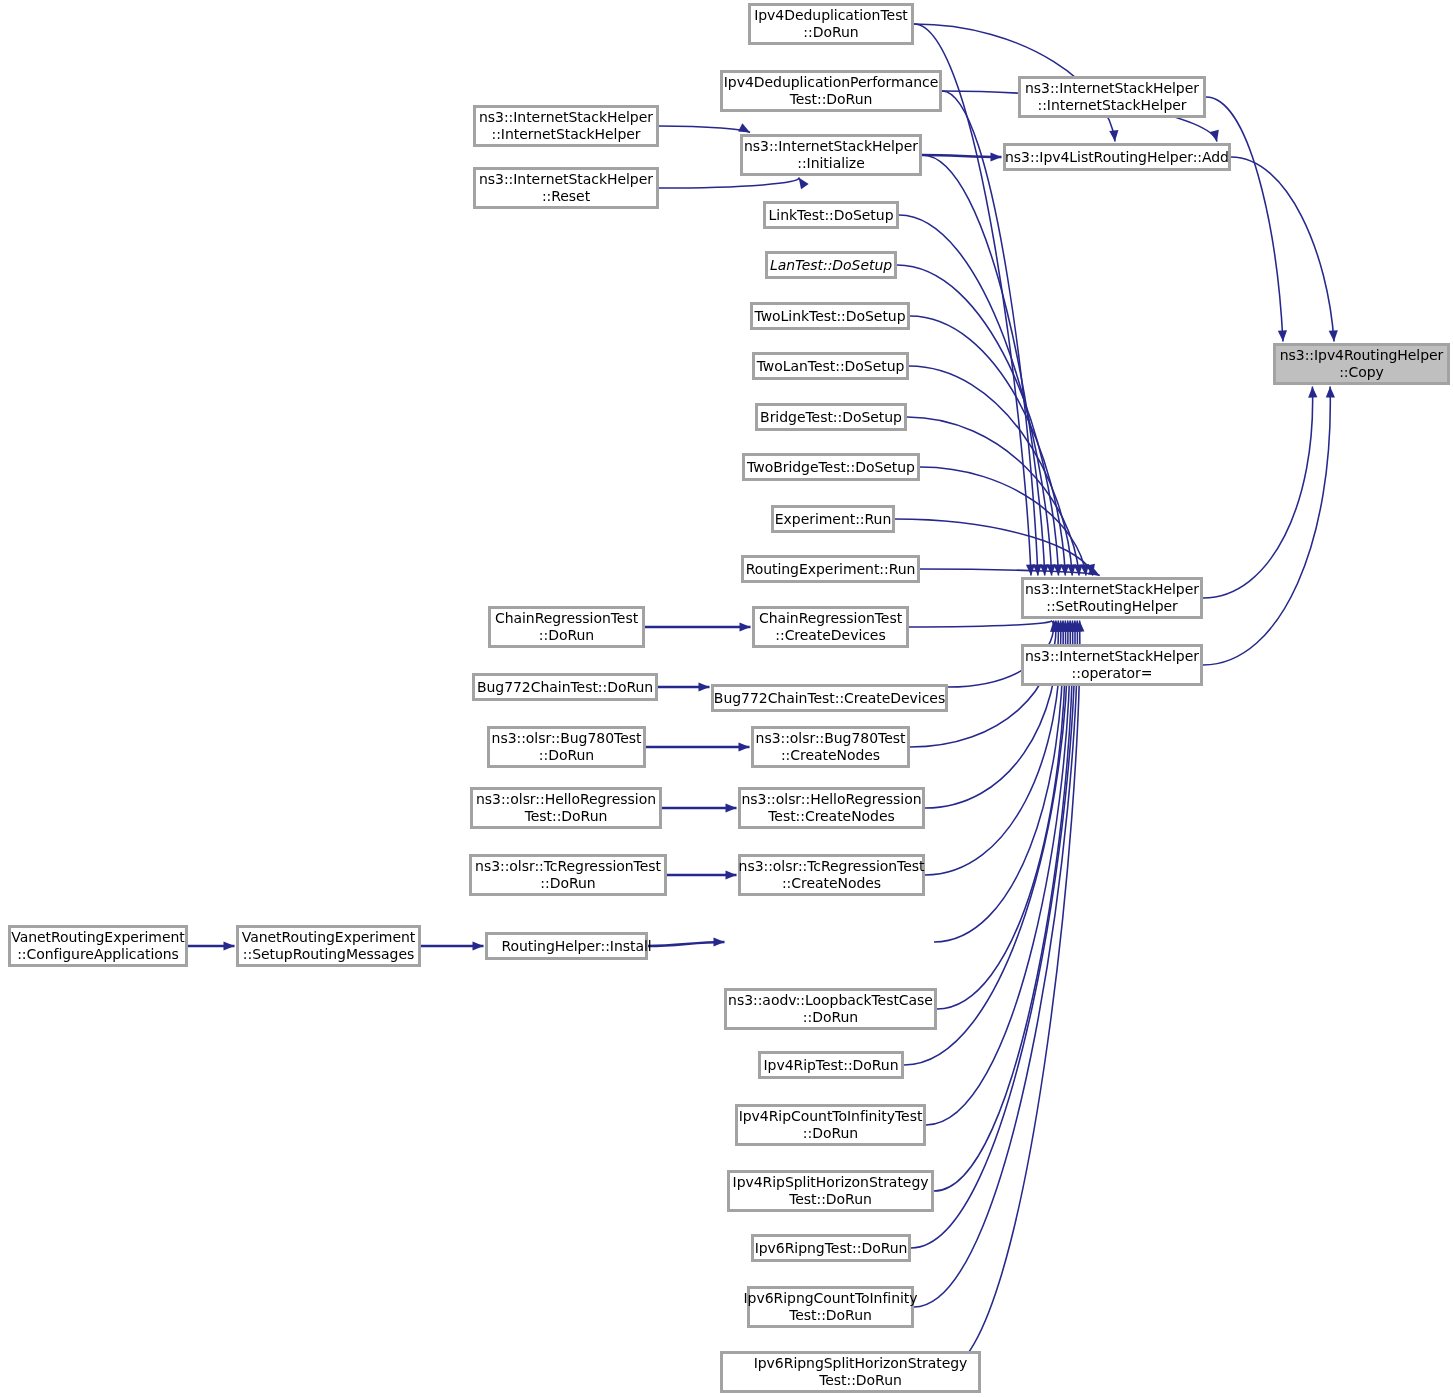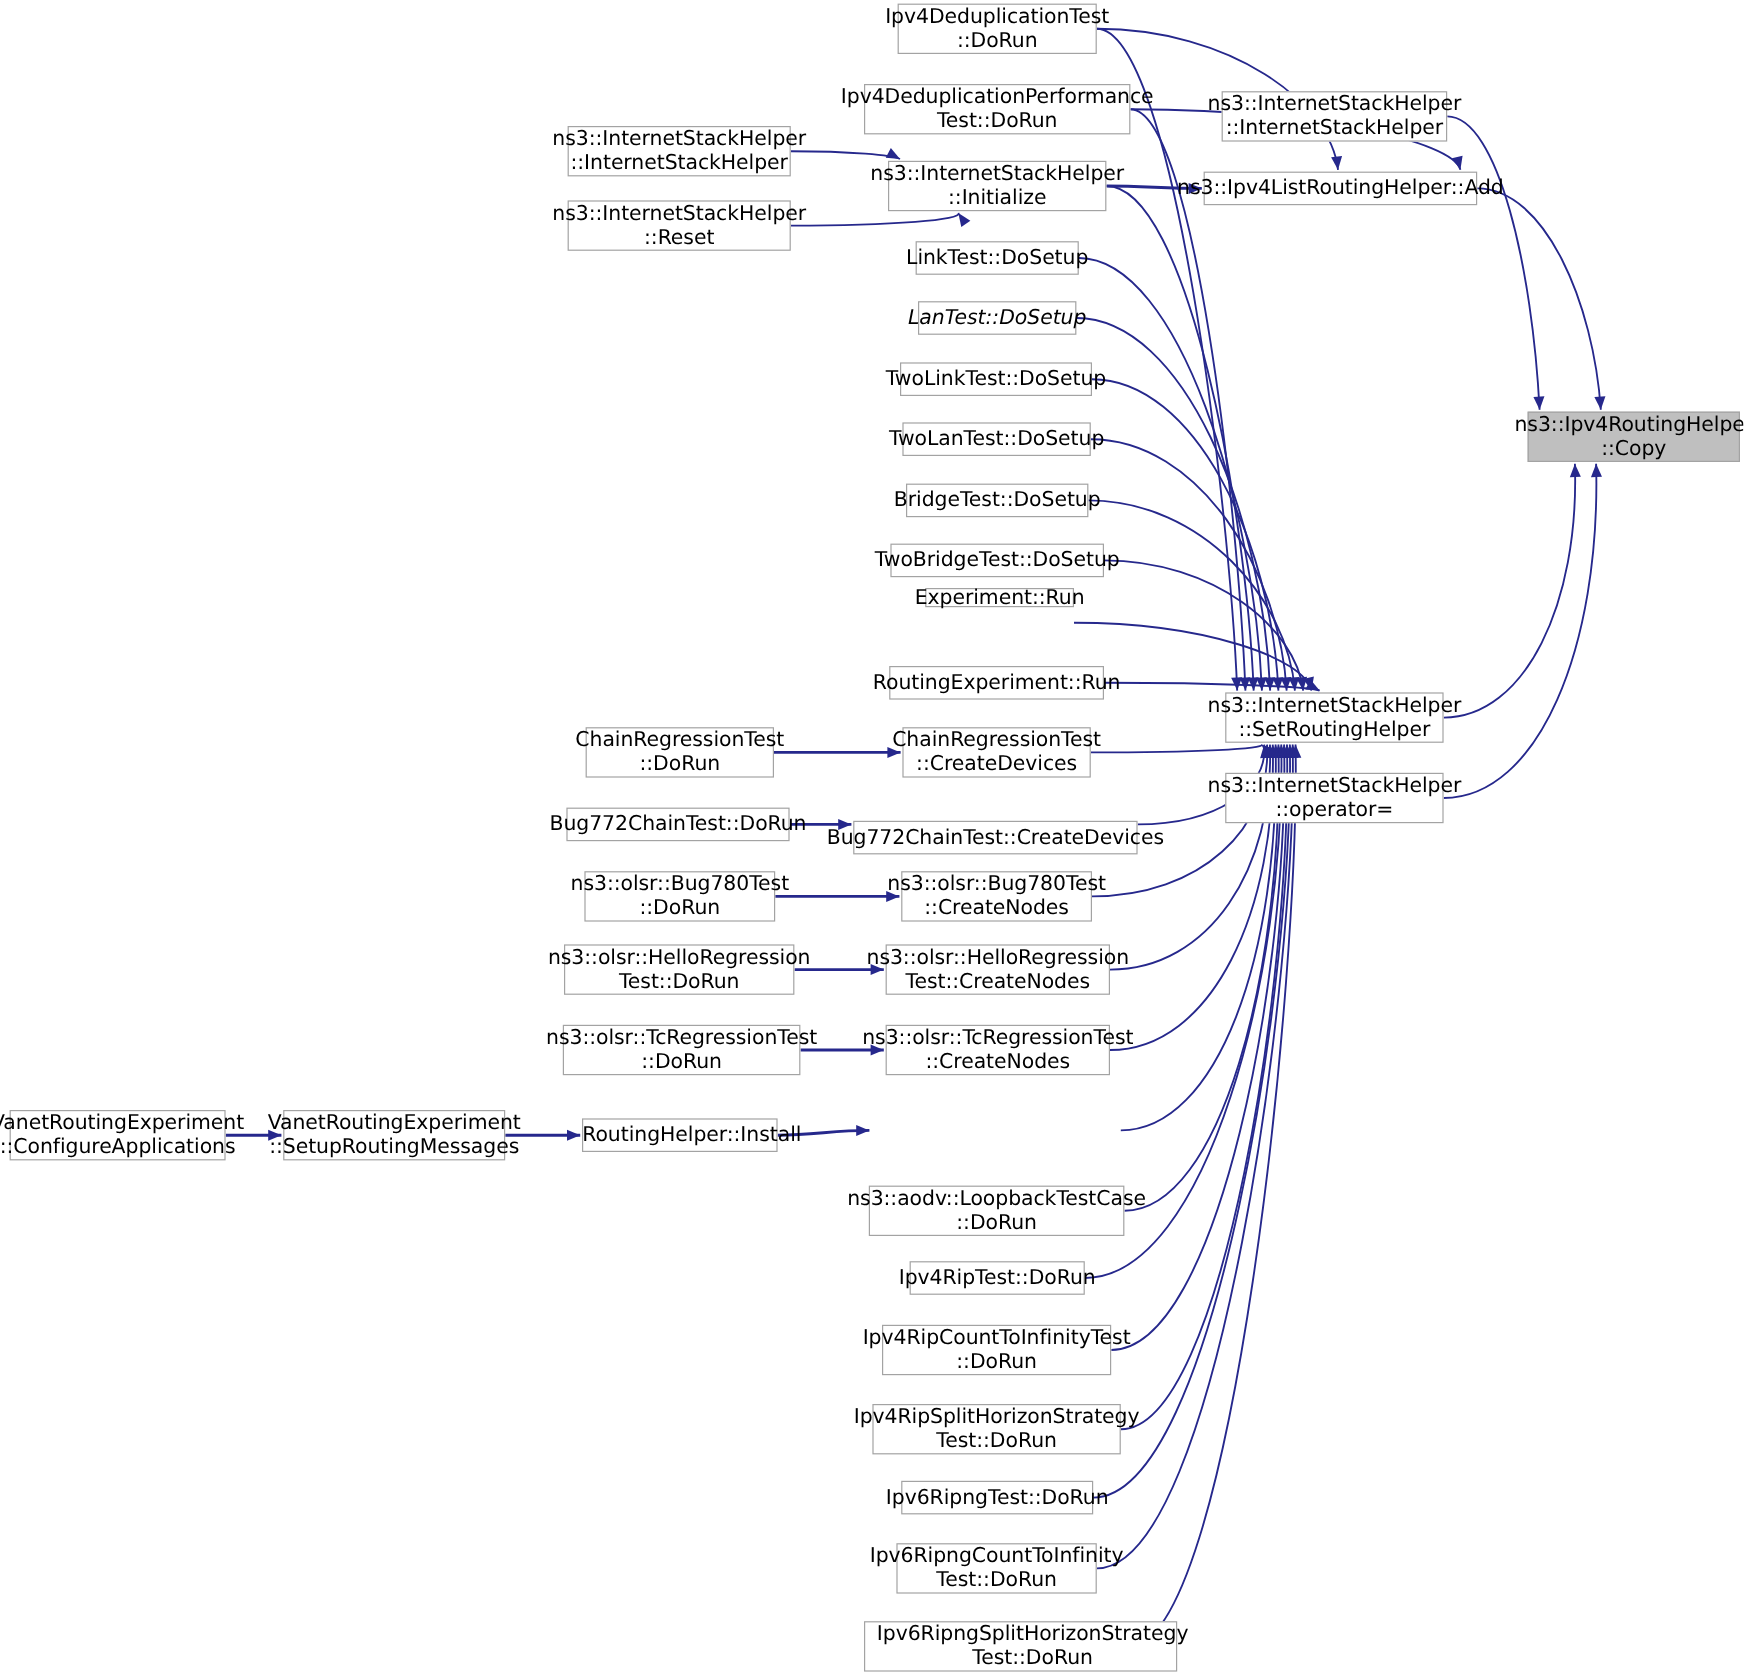--- a/index.html
+++ b/index.html
@@ -19,28 +19,28 @@
     position: absolute;
     top: 0;
     left: 0;
     width: 1453px;
     height: 1397px;
     pointer-events: none;
   }
   .node {
     position: absolute;
     box-sizing: border-box;
-    border: 1px solid #a3a3a3;
+    border: 3px solid #a3a3a3;
     background: #ffffff;
     color: #000000;
     display: flex;
     align-items: center;
     justify-content: center;
     text-align: center;
-    font-size: 17px;
+    font-size: 14px;
     line-height: 1.18;
     letter-spacing: -0.05px;
     white-space: pre-line;
     padding: 0 3px;
   }
   .node.highlight {
     background: #bfbfbf;
   }
   .edge-path {
     fill: none;
@@ -155,21 +155,21 @@
 ::Initialize</div>
     <div class="node" style="left: 1018px; top: 76px; width: 188px; height: 42px;">ns3::InternetStackHelper
 ::InternetStackHelper</div>
     <div class="node" style="left: 1003px; top: 143px; width: 228px; height: 28px;">ns3::Ipv4ListRoutingHelper::Add</div>
     <div class="node" style="left: 763px; top: 201px; width: 136px; height: 28px;">LinkTest::DoSetup</div>
     <div class="node" style="left: 765px; top: 251px; width: 132px; height: 28px; font-style: italic;">LanTest::DoSetup</div>
     <div class="node" style="left: 750px; top: 302px; width: 160px; height: 28px;">TwoLinkTest::DoSetup</div>
     <div class="node" style="left: 752px; top: 352px; width: 157px; height: 28px;">TwoLanTest::DoSetup</div>
     <div class="node" style="left: 755px; top: 403px; width: 152px; height: 28px;">BridgeTest::DoSetup</div>
     <div class="node" style="left: 742px; top: 453px; width: 178px; height: 28px;">TwoBridgeTest::DoSetup</div>
-    <div class="node" style="left: 771px; top: 490px; width: 124px; height: 16px;">Experiment::Run</div>
+    <div class="node" style="left: 771px; top: 505px; width: 124px; height: 28px;">Experiment::Run</div>
     <div class="node" style="left: 741px; top: 555px; width: 179px; height: 28px;">RoutingExperiment::Run</div>
     <div class="node" style="left: 1021px; top: 577px; width: 182px; height: 42px;">ns3::InternetStackHelper
 ::SetRoutingHelper</div>
     <div class="node" style="left: 1021px; top: 644px; width: 182px; height: 42px;">ns3::InternetStackHelper
 ::operator=</div>
     <div class="node highlight" style="left: 1273px; top: 343px; width: 177px; height: 42px;">ns3::Ipv4RoutingHelper
 ::Copy</div>
     <div class="node" style="left: 488px; top: 606px; width: 157px; height: 42px;">ChainRegressionTest
 ::DoRun</div>
     <div class="node" style="left: 752px; top: 606px; width: 157px; height: 42px;">ChainRegressionTest

